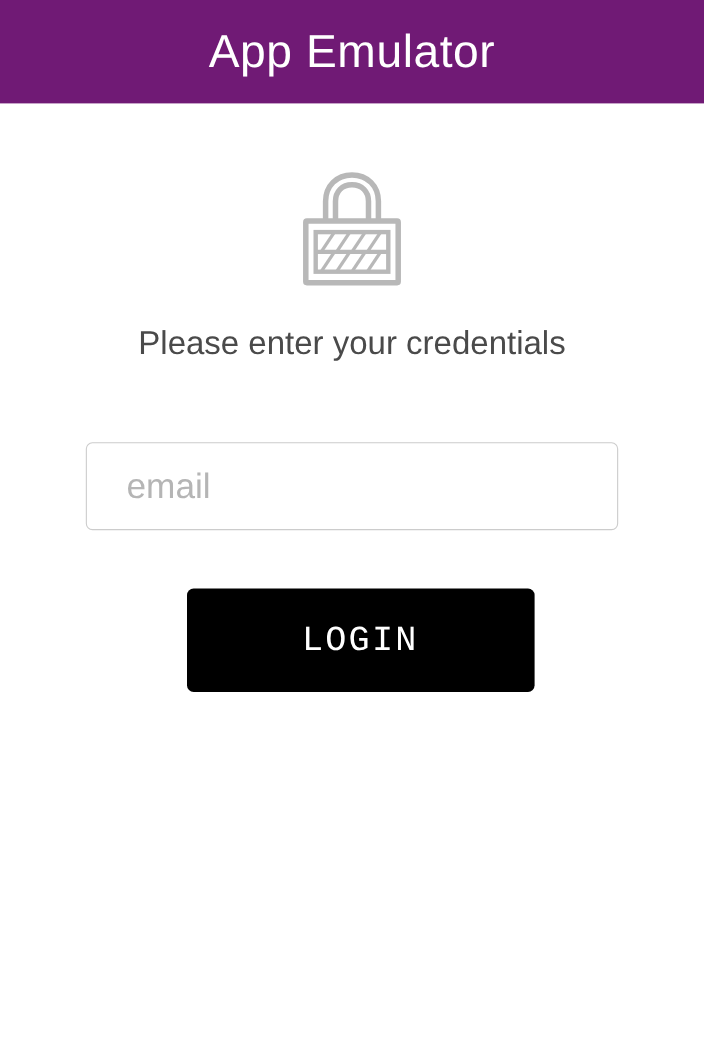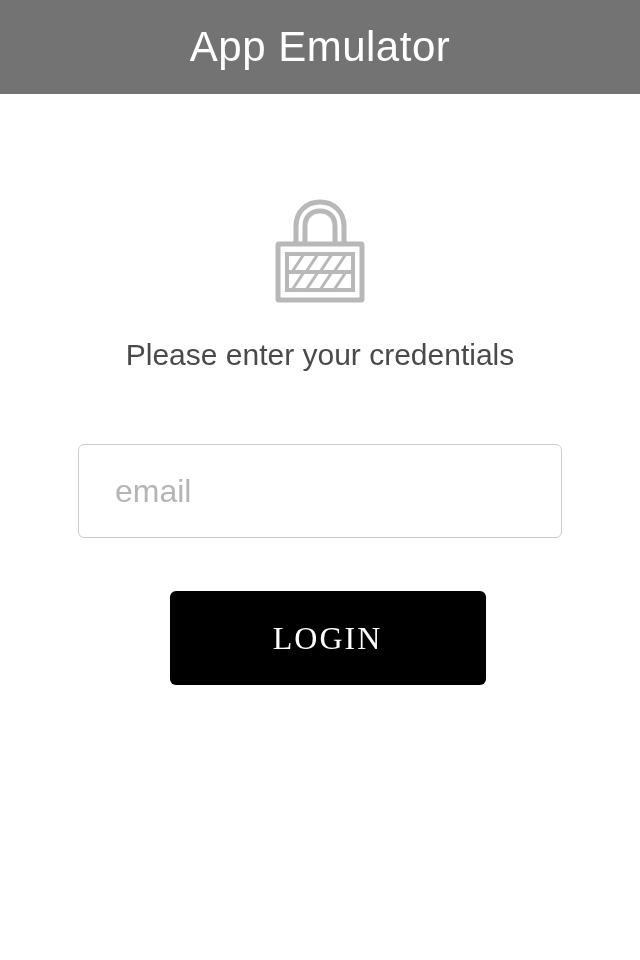--- a/index.html
+++ b/index.html
@@ -8,35 +8,35 @@
       box-sizing: border-box;
     }
     body {
       width: 640px;
       height: 960px;
       font-family: -apple-system, BlinkMacSystemFont, "Helvetica Neue", Arial, sans-serif;
       background: #ffffff;
       overflow: hidden;
     }
     .header {
-      background: #737373;
+      background: #701a75;
       color: #ffffff;
       width: 100%;
       height: 94px;
       display: flex;
       align-items: center;
       justify-content: center;
     }
     .header-title {
       font-size: 42px;
       font-weight: 400;
       letter-spacing: 0.5px;
     }
     .content {
-      padding-top: 104px;
+      padding-top: 61px;
       display: flex;
       flex-direction: column;
       align-items: center;
     }
     .lock-icon {
       margin-bottom: 30px;
     }
     .instruction {
       font-size: 30px;
       color: #4a4a4a;
@@ -44,21 +44,21 @@
       margin-bottom: 72px;
     }
     .form {
       display: flex;
       flex-direction: column;
       align-items: center;
       width: 100%;
     }
     .input-field {
       width: 484px;
-      height: 94px;
+      height: 80px;
       border: 1px solid #cccccc;
       border-radius: 6px;
       font-size: 32px;
       padding: 0 36px;
       color: #000000;
       outline: none;
       margin-bottom: 21px;
       font-family: inherit;
     }
     .input-field::placeholder {
@@ -70,21 +70,21 @@
       width: 316px;
       height: 94px;
       background: #000000;
       color: #ffffff;
       border: none;
       border-radius: 6px;
       font-size: 32px;
       font-weight: 400;
       letter-spacing: 2px;
       cursor: pointer;
-      font-family: Liberation Serif, serif;
+      font-family: Liberation Mono, monospace;
       margin-left: 15px;
     }
   </style>
 </head>
 <body>
 
 <div class="header">
   <div class="header-title">App Emulator</div>
 </div>
 

